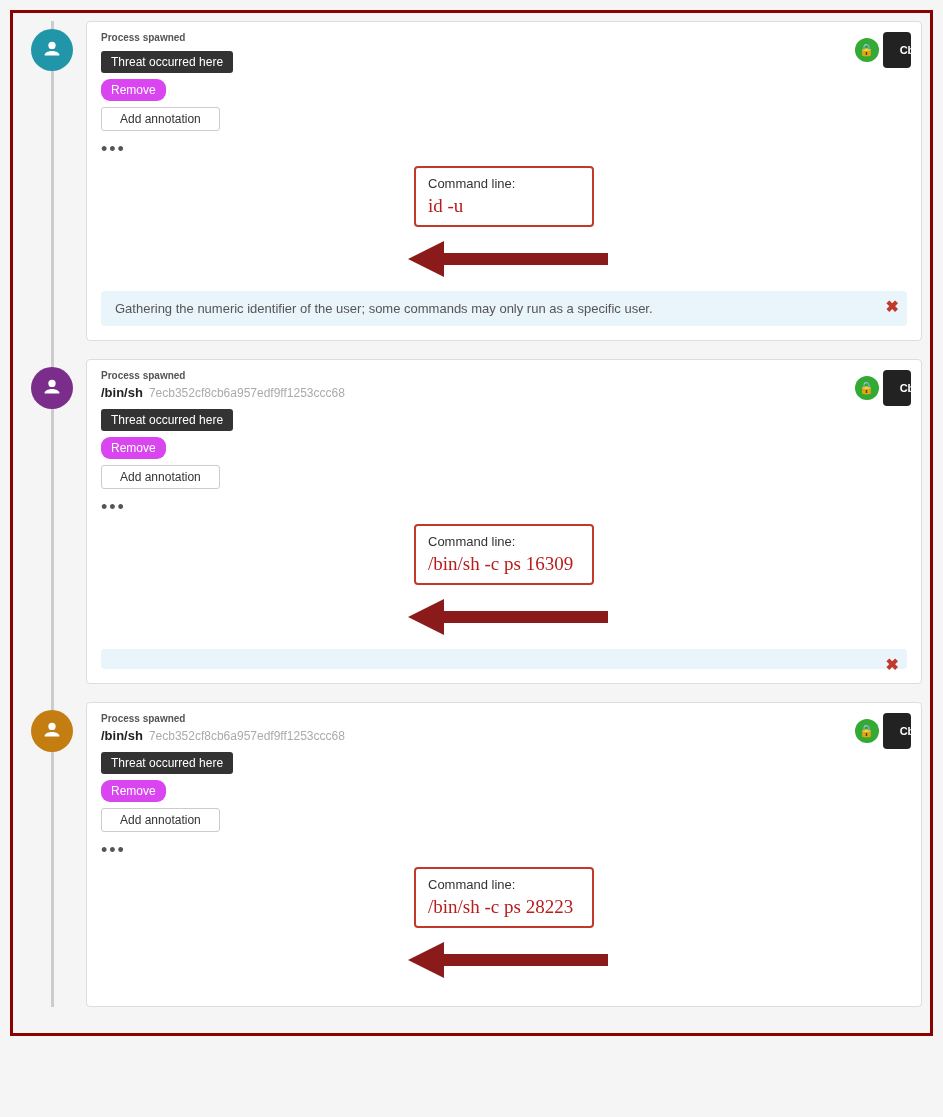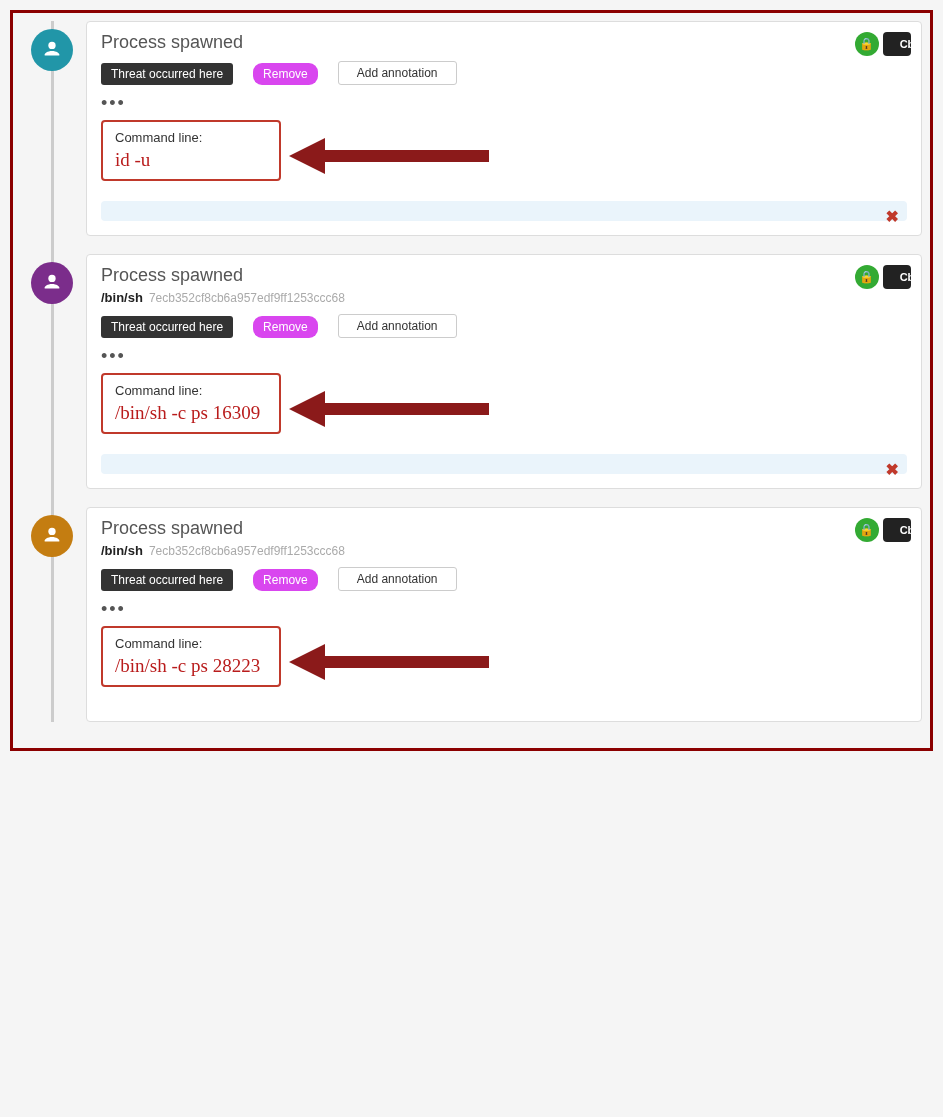--- a/index.html
+++ b/index.html
@@ -51,59 +51,60 @@
       fill: white;
     }
     .event-card {
       background: #fff;
       border: 1px solid #ddd;
       border-radius: 4px;
       padding: 10px 14px 14px 14px;
       position: relative;
     }
     .event-title {
-      font-size: 18px;
-      font-weight: normal;
+      font-size: 10px;
+      font-weight: bold;
       color: #555;
       margin-bottom: 2px;
     }
     .event-path {
       font-size: 13px;
       font-weight: bold;
       color: #222;
       display: inline;
     }
     .event-hash {
       font-size: 12px;
       color: #aaa;
       margin-left: 6px;
     }
     .badge-row {
       display: flex;
-      align-items: flex-end;
-      gap: 20px;
+      align-items: flex-start;
+      gap: 6px;
       margin-top: 8px;
+      flex-direction: column;
     }
     .badge-lock {
       background: #3a3;
       color: white;
       border-radius: 50%;
       width: 24px;
       height: 24px;
       display: flex;
       align-items: center;
       justify-content: center;
       font-size: 12px;
     }
     .badge-cb {
       background: #222;
       color: white;
       border-radius: 4px;
       width: 28px;
-      height: 24px;
+      height: 36px;
       display: flex;
       align-items: center;
       justify-content: center;
       font-size: 11px;
       font-weight: bold;
       padding-left: 20px;
     }
     .btn-threat {
       background: #333;
       color: #fff;
@@ -154,20 +155,21 @@
     }
     .command-value {
       font-size: 19px;
       color: #b91c1c;
       font-family: Liberation Serif, serif;
     }
     .arrow-container {
       display: flex;
       align-items: center;
       margin-bottom: 10px;
+      flex-direction: column;
     }
     .arrow-svg {
       margin-left: 8px;
     }
     .info-box {
       background: #eaf4fb;
       border-radius: 4px;
       padding: 10px 14px;
       font-size: 13px;
       color: #555;
@@ -218,21 +220,21 @@
           <div class="ellipsis">•••</div>
           <div class="arrow-container">
             <div class="command-box">
               <div class="command-label">Command line:</div>
               <div class="command-value">id -u</div>
             </div>
             <svg width="200" height="44" viewBox="0 0 200 44" class="arrow-svg">
               <polygon points="0,22 36,4 36,16 200,16 200,28 36,28 36,40" fill="#8b1a1a"></polygon>
             </svg>
           </div>
-          <div class="info-box"><span class="info-close">✖</span></div>
+          <div class="info-box"><span class="info-close">✖</span><span>Gathering the numeric identifier of the user; some commands may only run as a specific user.</span></div>
         </div>
       </div>
       <div class="event-block">
         <div class="event-icon" style="background: rgb(123, 45, 139);">
           <svg viewBox="0 0 24 24" fill="white" xmlns="http://www.w3.org/2000/svg">
     <circle cx="12" cy="7" r="4"></circle>
     <path d="M12 13c-5 0-8 2.5-8 4v1h16v-1c0-1.5-3-4-8-4z"></path>
   </svg>
         </div>
         <div class="event-card">

